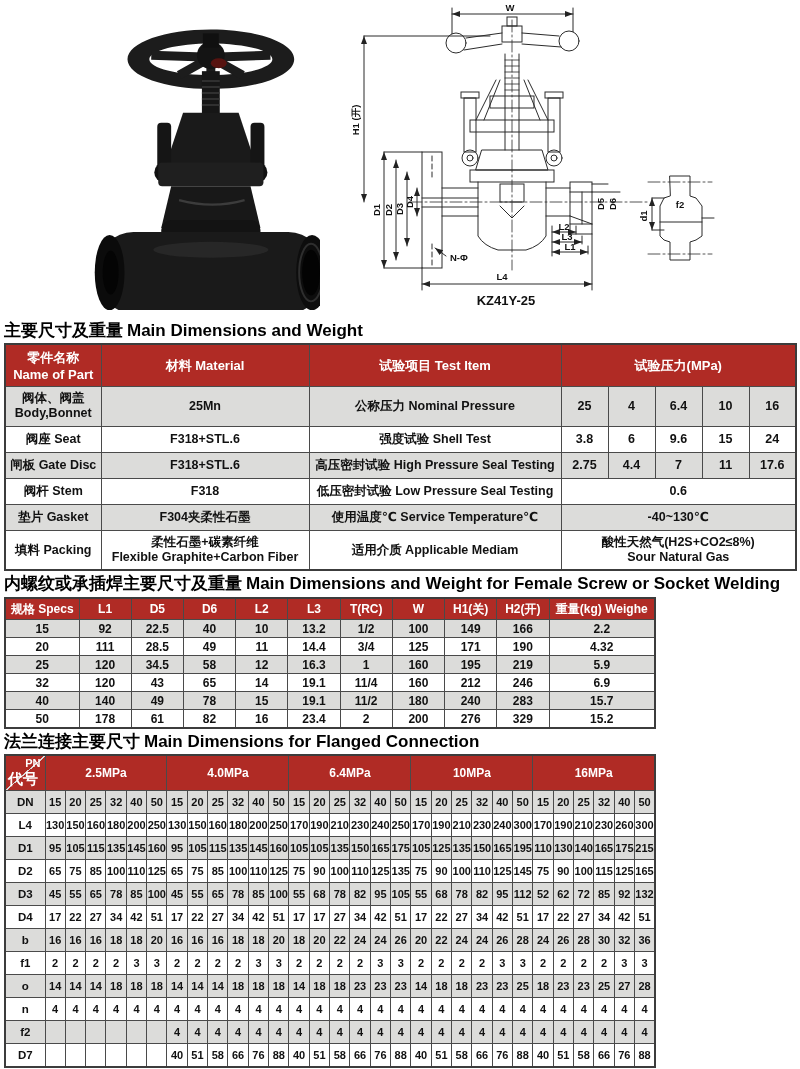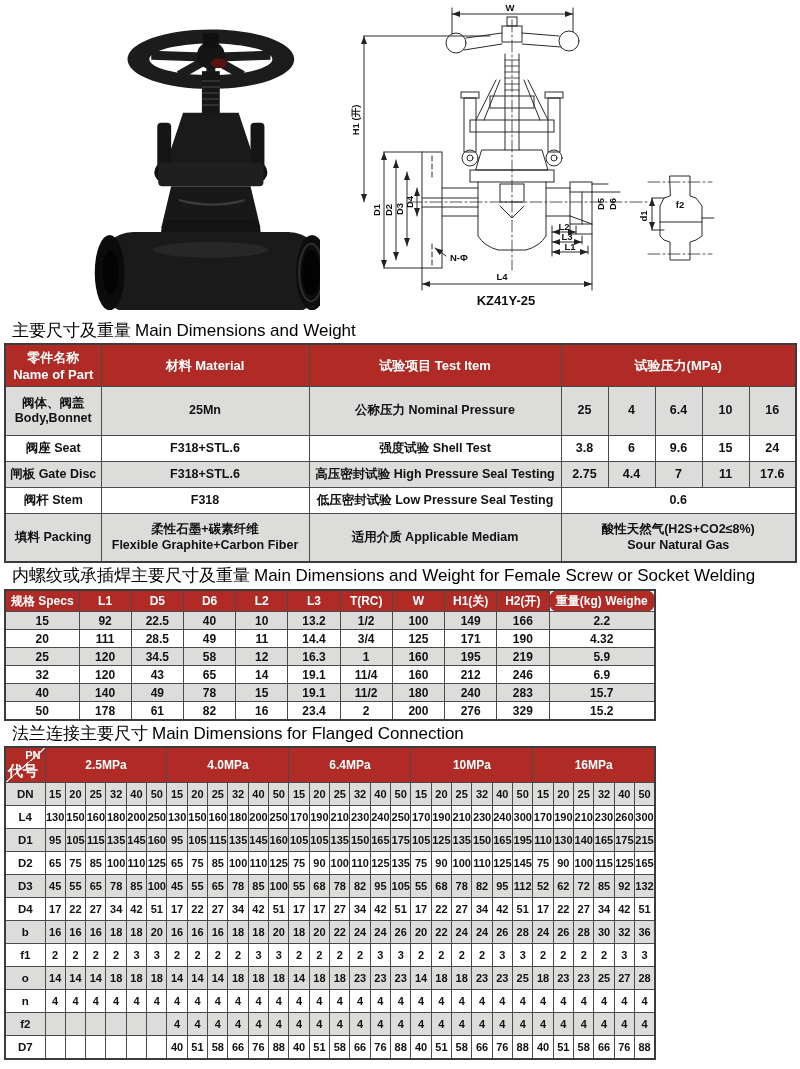--- a/index.html
+++ b/index.html
@@ -17,46 +17,46 @@
   
   .top{position:relative;width:800px;height:318px;}
   .photo-wrap{position:absolute;left:62px;top:4px;width:258px;height:306px;}
   .drawing-wrap{position:absolute;left:330px;top:0;width:470px;height:318px;}
   svg text{fill:#111;}
   .dwg-label{font:bold 9.5px "Liberation Sans",sans-serif;}
   .dwg-caption{font:bold 13px "Liberation Sans",sans-serif;}
 
   
   .sec-title{
-    margin:3px 2px 2px 12px;font-size:17px;font-weight:normal;line-height:1.2;
+    margin:3px 2px 2px 4px;font-size:17px;font-weight:bold;line-height:1.2;
     color:#000;letter-spacing:0;
   }
   .sec-title .en{margin-left:4px;}
 
   
   table{border-collapse:collapse;table-layout:fixed;margin:0 4px;width:652px;}
   th,td{border:1px solid var(--border);text-align:center;vertical-align:middle;
         padding:1px 2px;font-weight:bold;color:#111;}
   table{border:2px solid #3c3c3c;}
   thead th{background:var(--red);color:#fff;}
   tbody tr:nth-child(odd){background:var(--gray);}
   tbody tr:nth-child(even){background:#fff;}
 
   
   #spec-table{font-size:12.5px;}
   #spec-table thead th{height:42px;font-size:13px;}
   #spec-table td{height:26px;line-height:1.22;}
-  #spec-table .two-line{height:49px;}
+  #spec-table .two-line{height:40px;}
 
   
   #socket-table{font-size:12px;}
   #socket-table thead th{height:22px;font-size:12px;}
   #socket-table td{height:18px;padding:0 1px;}
   #socket-table th:first-child{width:74px;}
-  #socket-table th:last-child{width:106px;border-radius:9px;}
+  #socket-table th:last-child{width:106px;}
 
   
   #flange-table{font-size:11px;}
   #flange-table thead th{height:34px;font-size:12px;}
   #flange-table tbody th{font-size:11.5px;}
   #flange-table td, #flange-table tbody th{height:23px;padding:0;}
   #flange-table .corner{width:40px;position:relative;padding:17px;}
   #flange-table .corner::after{
     content:'';position:absolute;inset:0;
     background:linear-gradient(to bottom right,transparent 48.8%,#d9d9d9 48.8%,#d9d9d9 51.2%,transparent 51.2%);
@@ -269,20 +269,26 @@
         <td>11</td>
         <td>17.6</td>
       </tr>
       <tr>
         <td>阀杆 Stem</td>
         <td>F318</td>
         <td>低压密封试验 Low Pressure Seal Testing</td>
         <td colspan="5">0.6</td>
       </tr>
       <tr>
+        <td>垫片 Gasket</td>
+        <td>F304夹柔性石墨</td>
+        <td>使用温度℃ Service Temperature℃</td>
+        <td colspan="5">-40~130℃</td>
+      </tr>
+      <tr>
         <td class="two-line">填料 Packing</td>
         <td class="two-line">
             <div>柔性石墨+碳素纤维</div>
             <div>Flexible Graphite+Carbon Fiber</div>
           </td>
         <td>适用介质 Applicable Mediam</td>
         <td colspan="5">
             <div>酸性天然气(H2S+CO2≤8%)</div>
             <div>Sour Natural Gas</div>
           </td>

